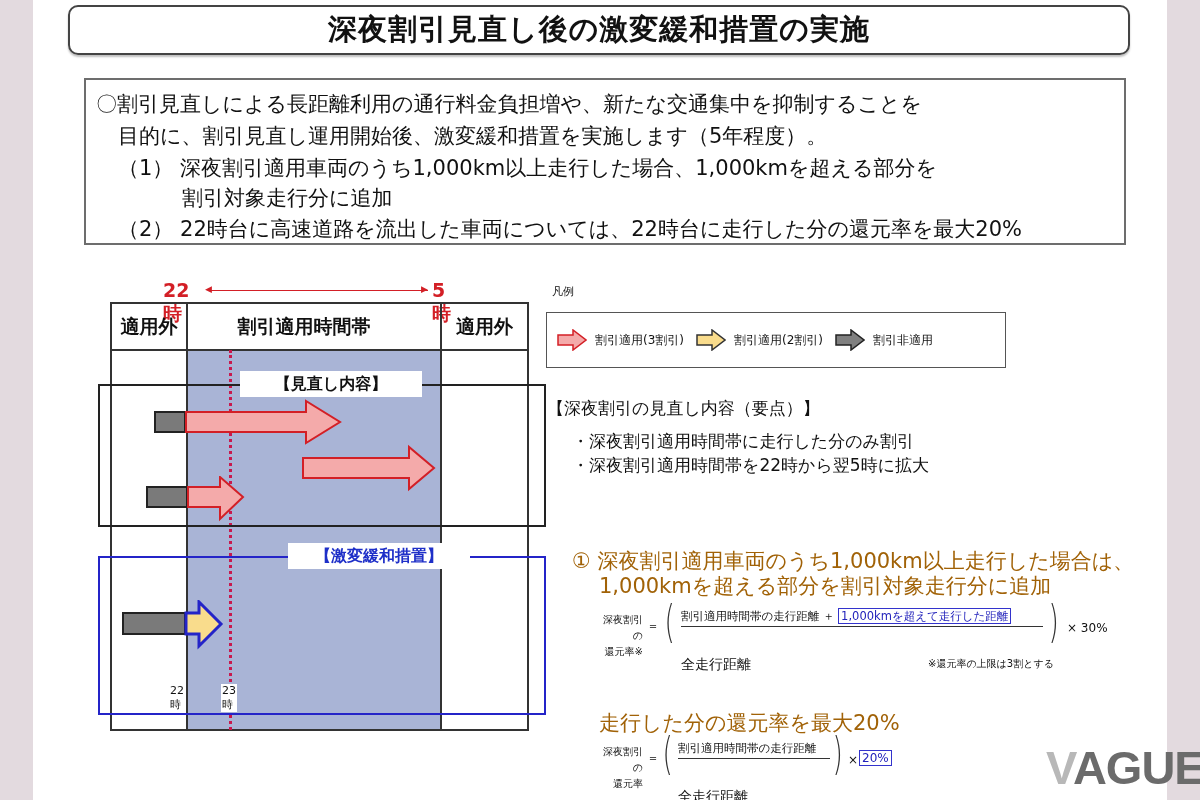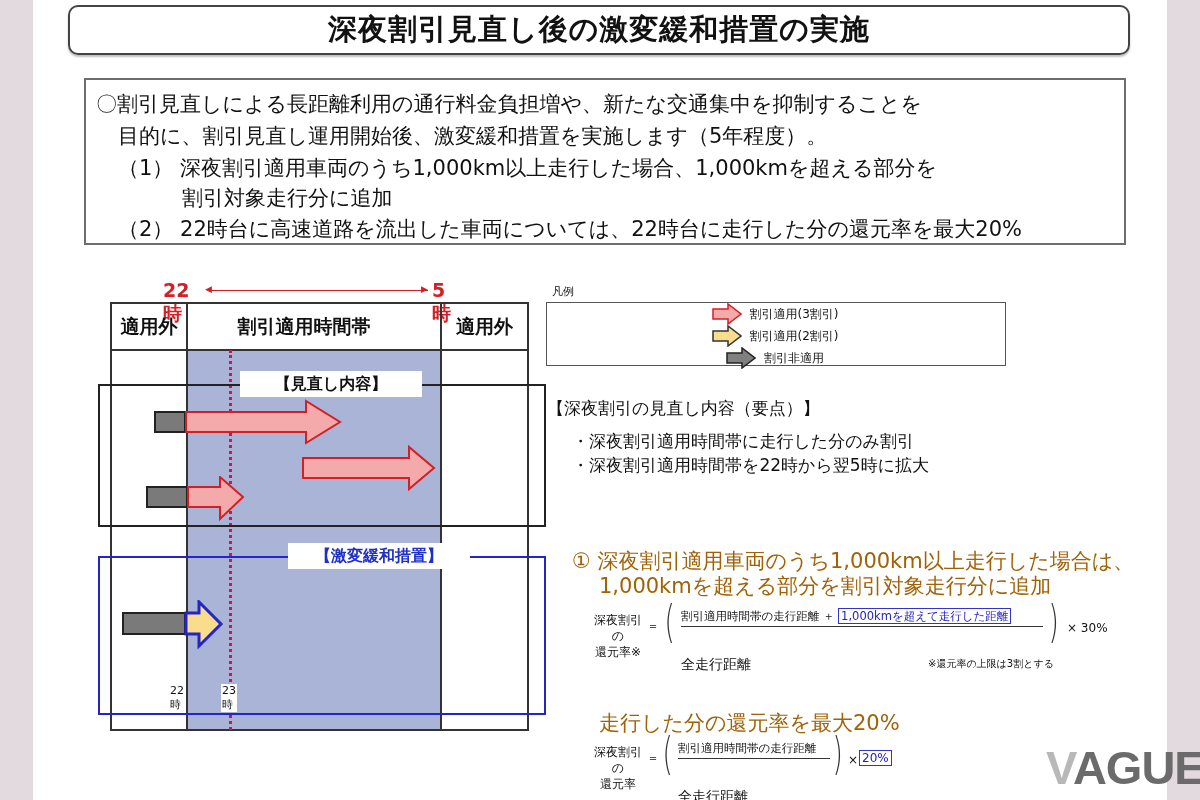--- a/index.html
+++ b/index.html
@@ -37,21 +37,21 @@
   .legend-text { font-size: 12px; margin-left: 8px; }
 
   
   .rt { position: absolute; white-space: nowrap; }
   .rt-head { font-size: 17px; color: #111; }
   .rt-bullet { font-size: 17px; color: #111; }
   .rt-blue-head { font-size: 17px; color: #1e2fc8; }
   .rt-blue { font-size: 21px; color: #a16207; }
 
   
-  .f-lhs { font-size: 12px; text-align: center; line-height: 16px; }
+  .f-lhs { font-size: 10px; text-align: right; line-height: 16px; }
   .f-paren { font-size: 44px; font-weight: 100; line-height: 44px; color: #333; transform: scaleX(0.6); }
   .f-num { font-size: 11.5px; white-space: nowrap; }
   .f-frac-line { border-top: 1px solid #333; }
   .f-den { font-size: 14px; text-align: left; margin-top: 29px; }
   .f-highlight { border: 1.5px solid #3333cc; color: #2222bb; padding: 0 2px; }
   .f-eq, .f-mult { font-size: 12px; }
   .f-note { font-size: 10px; }
 
   
   .watermark { font-family: "Liberation Sans", sans-serif; font-size: 47px; font-weight: bold; color: #6b6b6b; letter-spacing: -1px; }
@@ -116,21 +116,21 @@
     <svg class="abs" style="left:88px; top:600px;" width="104" height="50">
       <rect x="2" y="13" width="62" height="21" fill="#7a7a7a" stroke="#222" stroke-width="2"></rect>
       <polygon points="65,13 78,13 78,2 100,24 78,46 78,34 65,34" fill="#f9dc8c" stroke="#2424c8" stroke-width="3"></polygon>
     </svg>
 
     <span class="abs small-lbl" style="left:136px; top:684px;">22時</span>
     <span class="abs small-lbl" style="left:188px; top:684px;">23時</span>
   </div>
 
   <span class="abs legend-title" style="left:519px; top:284px;">凡例</span>
-  <div class="abs legend-box" style="left:513px; top:302px; width:460px; height:64px;flex-direction:column;">
+  <div class="abs legend-box" style="left:513px; top:312px; width:460px; height:56px;">
     <div class="legend-item">
       <svg width="30" height="22">
           <polygon points="1,6 16,6 16,1 29,11 16,21 16,16 1,16" fill="#f4aaaa" stroke="#d31f26" stroke-width="1.5"></polygon>
         </svg>
       <span class="legend-text">割引適用(3割引)</span>
     </div>
     <div class="legend-item">
       <svg width="30" height="22">
           <polygon points="1,6 16,6 16,1 29,11 16,21 16,16 1,16" fill="#f9dc8c" stroke="#333" stroke-width="1.5"></polygon>
         </svg>

